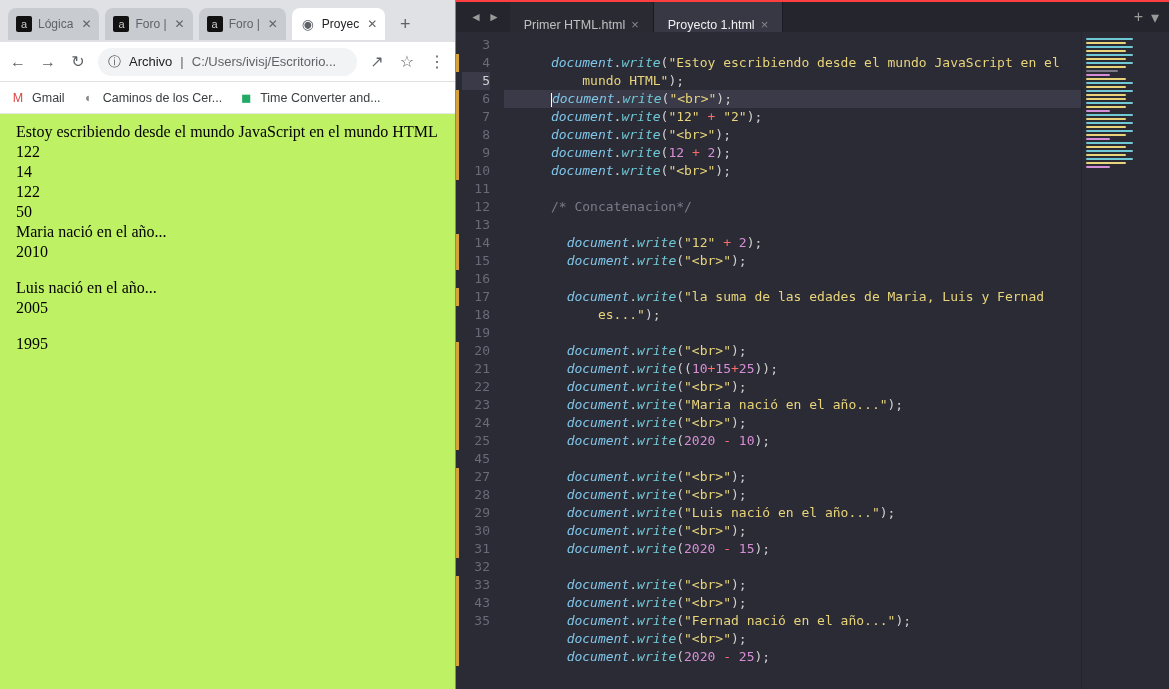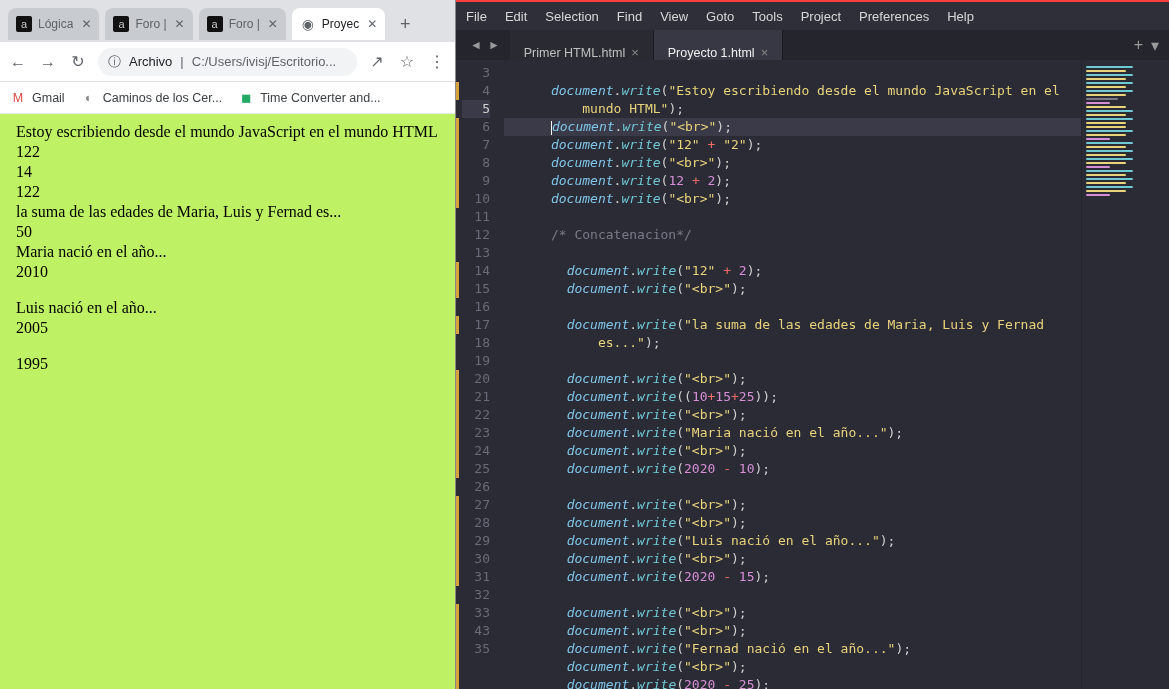--- a/index.html
+++ b/index.html
@@ -251,45 +251,32 @@
       <div class="bm-item">
         <span class="bm-icon" style="color: rgb(34, 170, 102);">◼</span>
         <span>Time Converter and...</span>
       </div>
     </div>
   <div class="page" id="page">
       <p>Estoy escribiendo desde el mundo JavaScript en el mundo HTML</p>
       <p>122</p>
       <p>14</p>
       <p>122</p>
-      <p>la suma de las edades de Maria, Luis y Fernad es...</p>
       <p>50</p>
       <p>Maria nació en el año...</p>
       <p>2010</p>
       <div class="sp"></div>
       <p>Luis nació en el año...</p>
       <p>2005</p>
       <div class="sp"></div>
       <p>1995</p>
     </div>
 </div>
 
 <div class="editor">
-  <div class="menubar" id="menubar">
-      <span>File</span>
-      <span>Edit</span>
-      <span>Selection</span>
-      <span>Find</span>
-      <span>View</span>
-      <span>Goto</span>
-      <span>Tools</span>
-      <span>Project</span>
-      <span>Preferences</span>
-      <span>Help</span>
-    </div>
   <div class="tabsrow">
     <div class="ed-nav">
       <span>◄</span>
       <span>►</span>
     </div>
     <div id="edtabs" style="display:flex;">
         <div class="ed-tab inactive">
           <span>Primer HTML.html</span>
           <span class="x">×</span>
         </div>
@@ -353,21 +340,21 @@
         <div class="ln"></div>
         <div class="ln">17</div>
         <div class="ln">18</div>
         <div class="ln">19</div>
         <div class="ln">20</div>
         <div class="ln">21</div>
         <div class="ln">22</div>
         <div class="ln">23</div>
         <div class="ln">24</div>
         <div class="ln">25</div>
-        <div class="ln">26</div>
+        <div class="ln">45</div>
         <div class="ln">27</div>
         <div class="ln">28</div>
         <div class="ln">29</div>
         <div class="ln">30</div>
         <div class="ln">31</div>
         <div class="ln">32</div>
         <div class="ln">33</div>
         <div class="ln">43</div>
         <div class="ln">35</div>
       </div>

